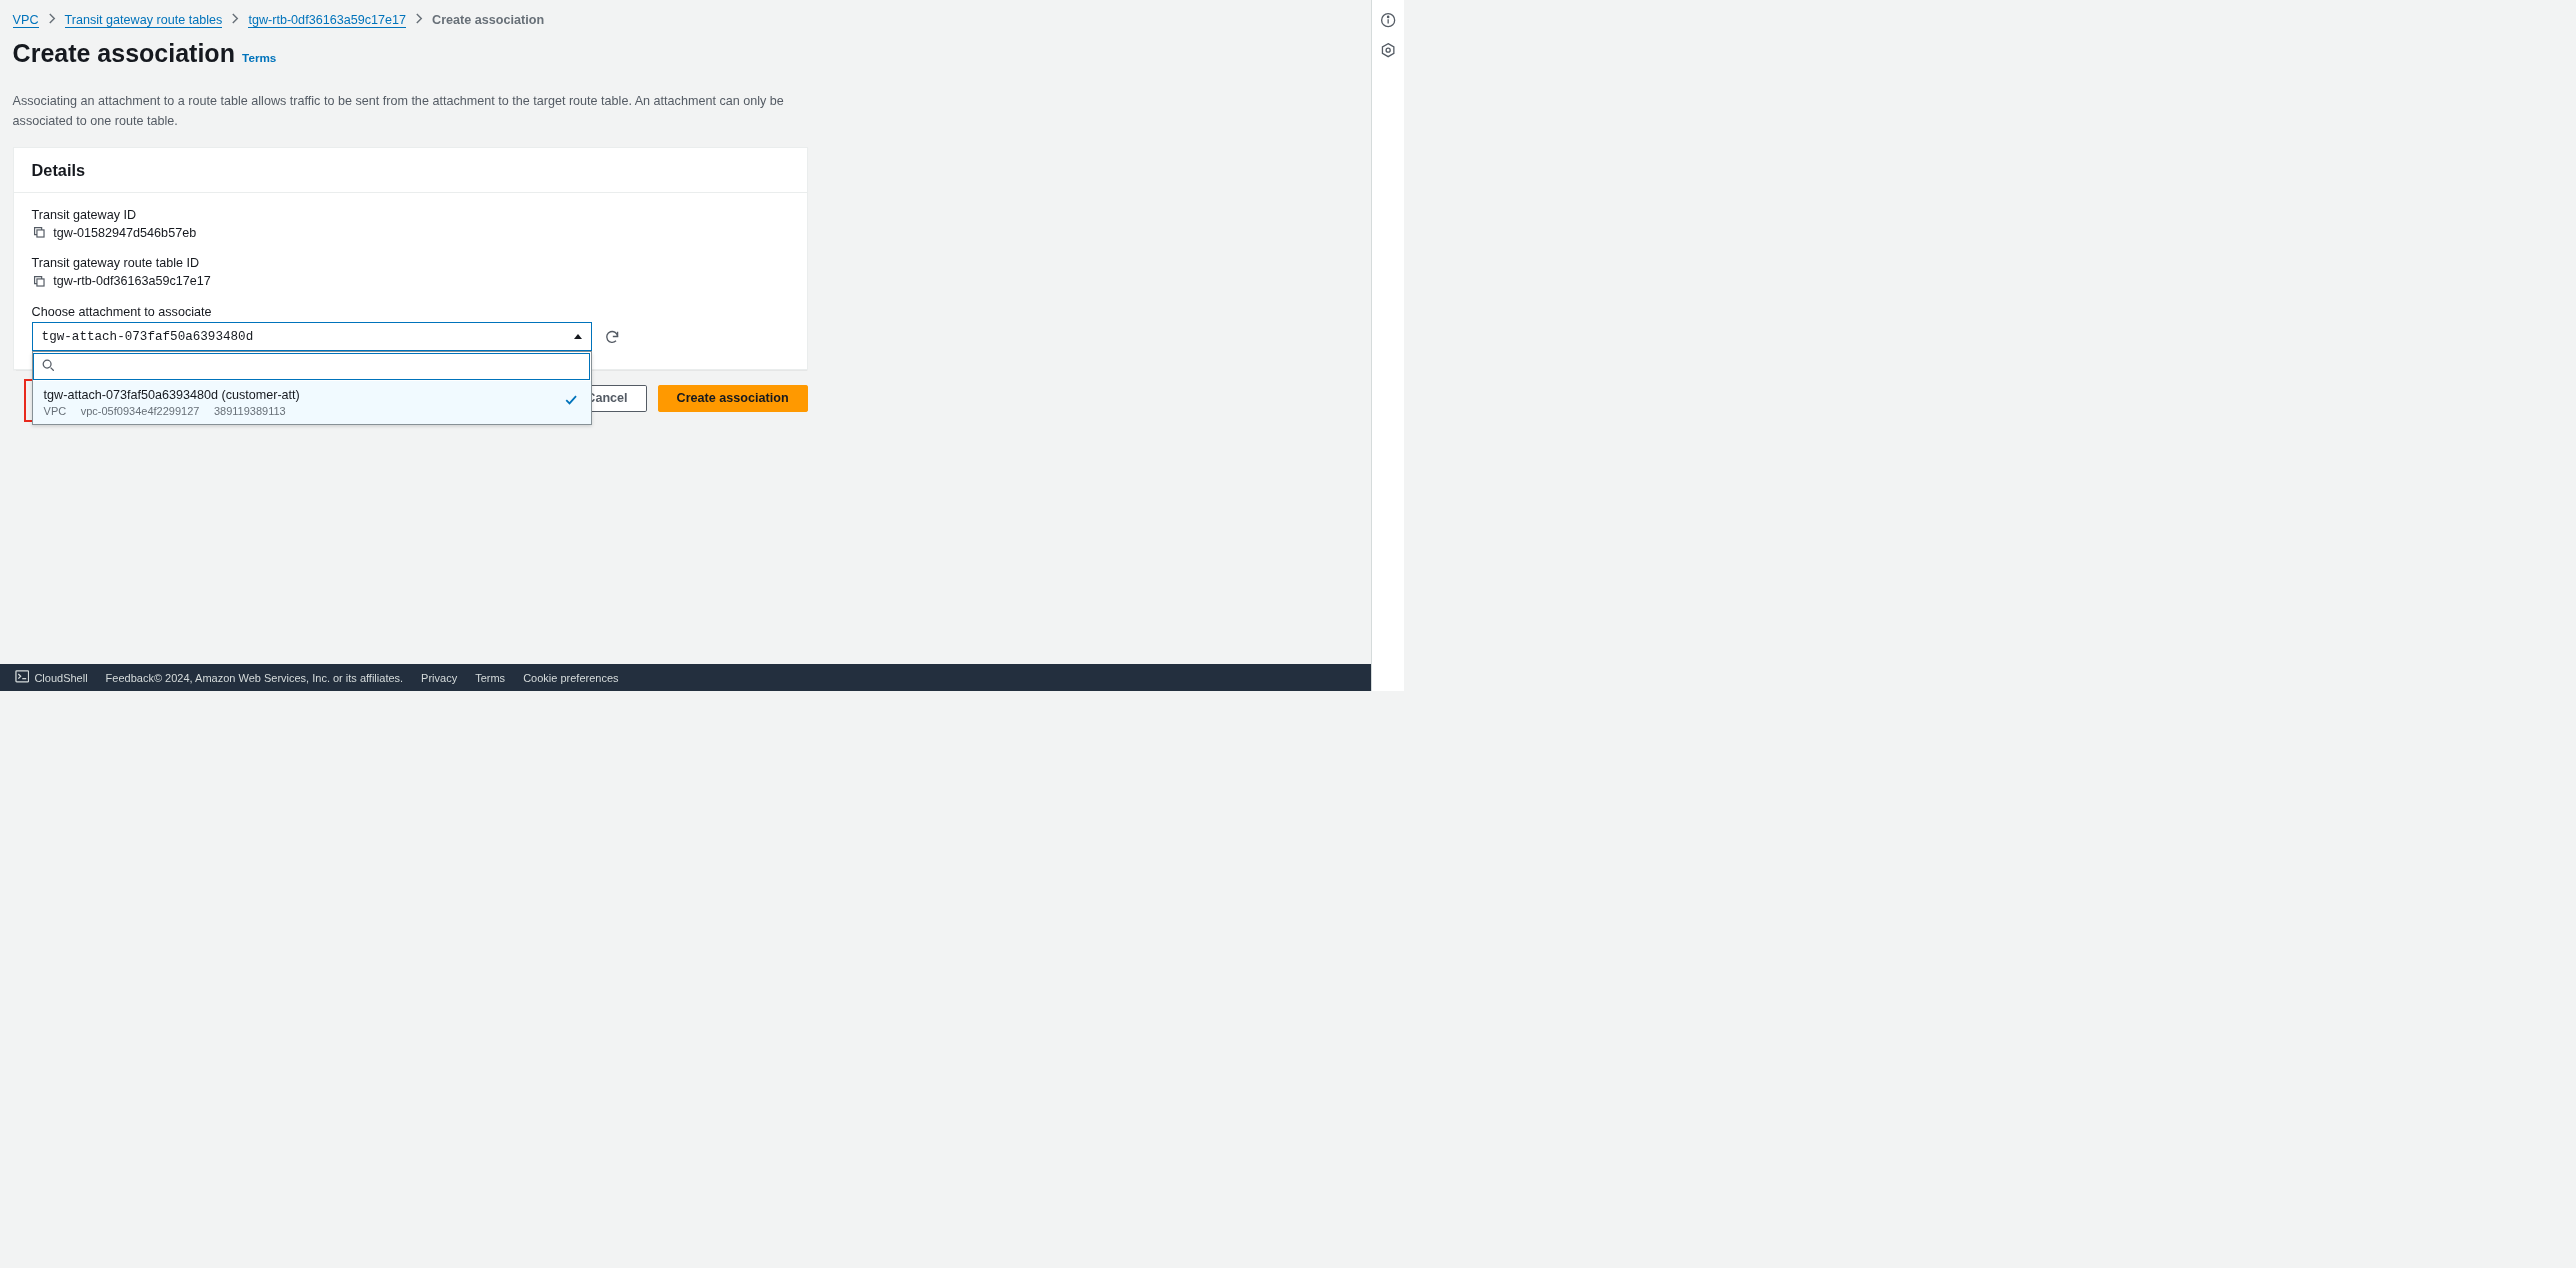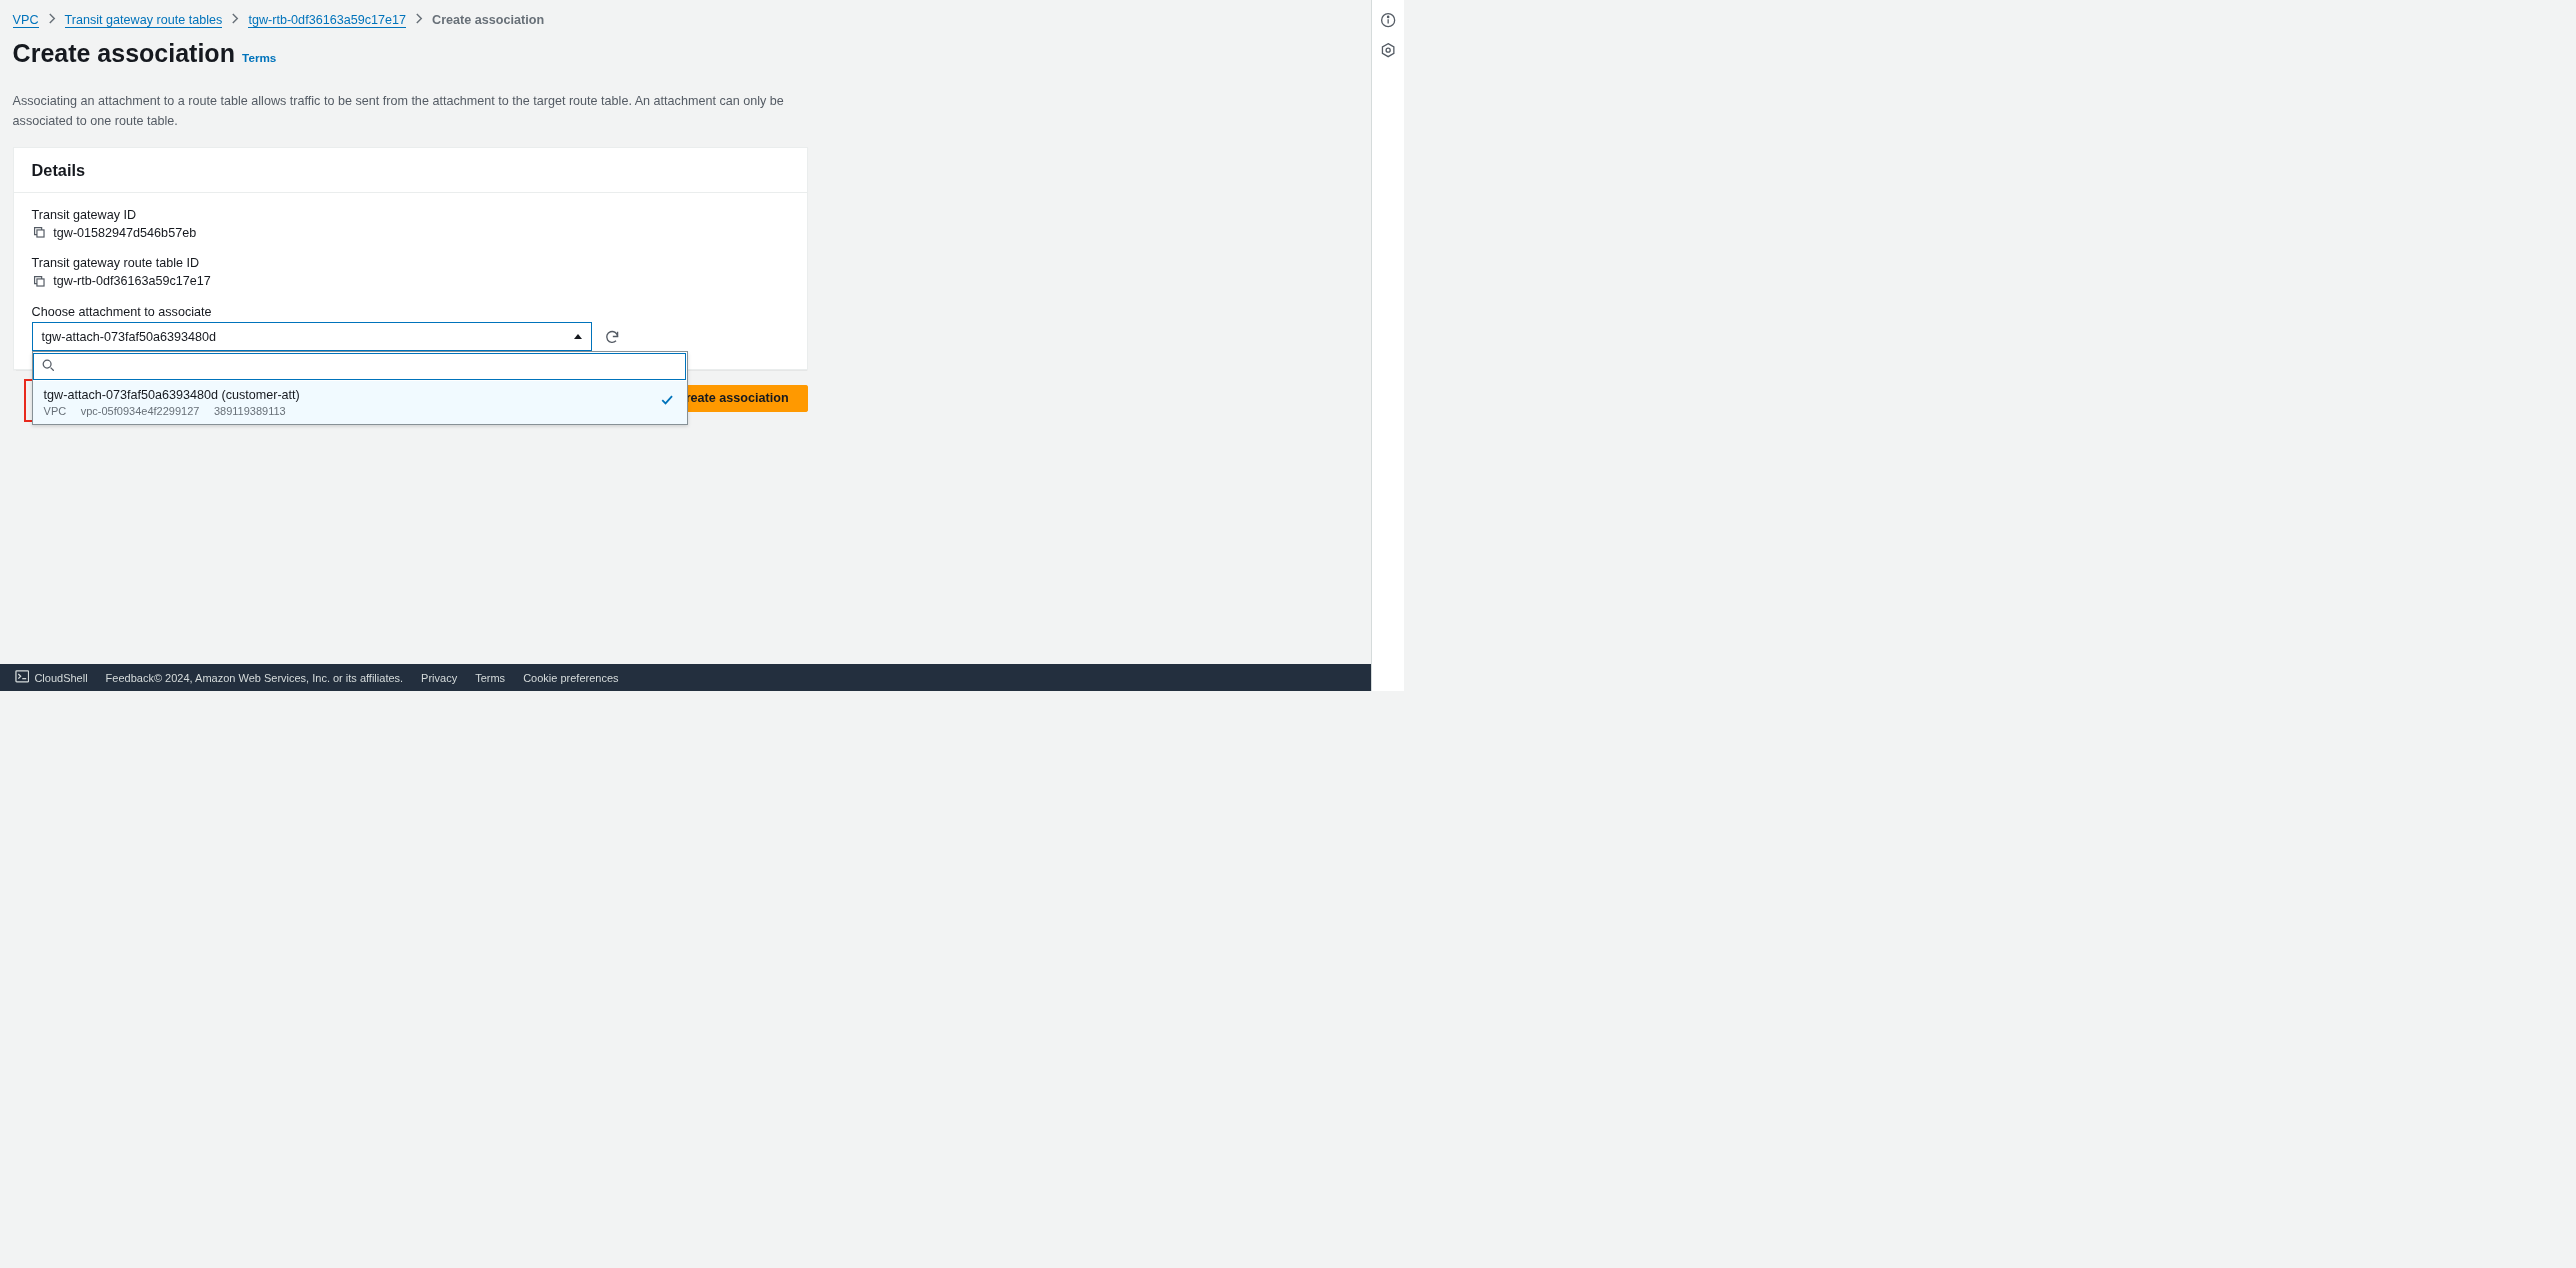--- a/index.html
+++ b/index.html
@@ -112,37 +112,38 @@
   width: 560px;
   height: 29px;
   border: 0.9px solid #0073bb;
   background: #fff;
   display: flex;
   align-items: center;
   justify-content: space-between;
   padding: 0 9px;
   font-size: 12.6px;
   cursor: pointer;
+  font-family: Liberation Mono, monospace;
 }
 .select-box .tri {
   width: 0; height: 0;
   border-left: 4.5px solid transparent;
   border-right: 4.5px solid transparent;
   border-bottom: 5.4px solid #16191f;
 }
 .refresh-btn {
   width: 20px; height: 20px;
   display: inline-flex; align-items: center; justify-content: center;
   cursor: pointer;
 }
 .dropdown {
   position: absolute;
   top: 29px;
   left: 0;
-  width: 656px;
+  width: 560px;
   background: #fff;
   border: 0.9px solid #879196;
   box-shadow: 0 1.8px 3.6px rgba(0,0,0,0.15);
   z-index: 10;
 }
 .dropdown-search {
   display: flex;
   align-items: center;
   gap: 5.4px;
   border: 0.9px solid #0073bb;

